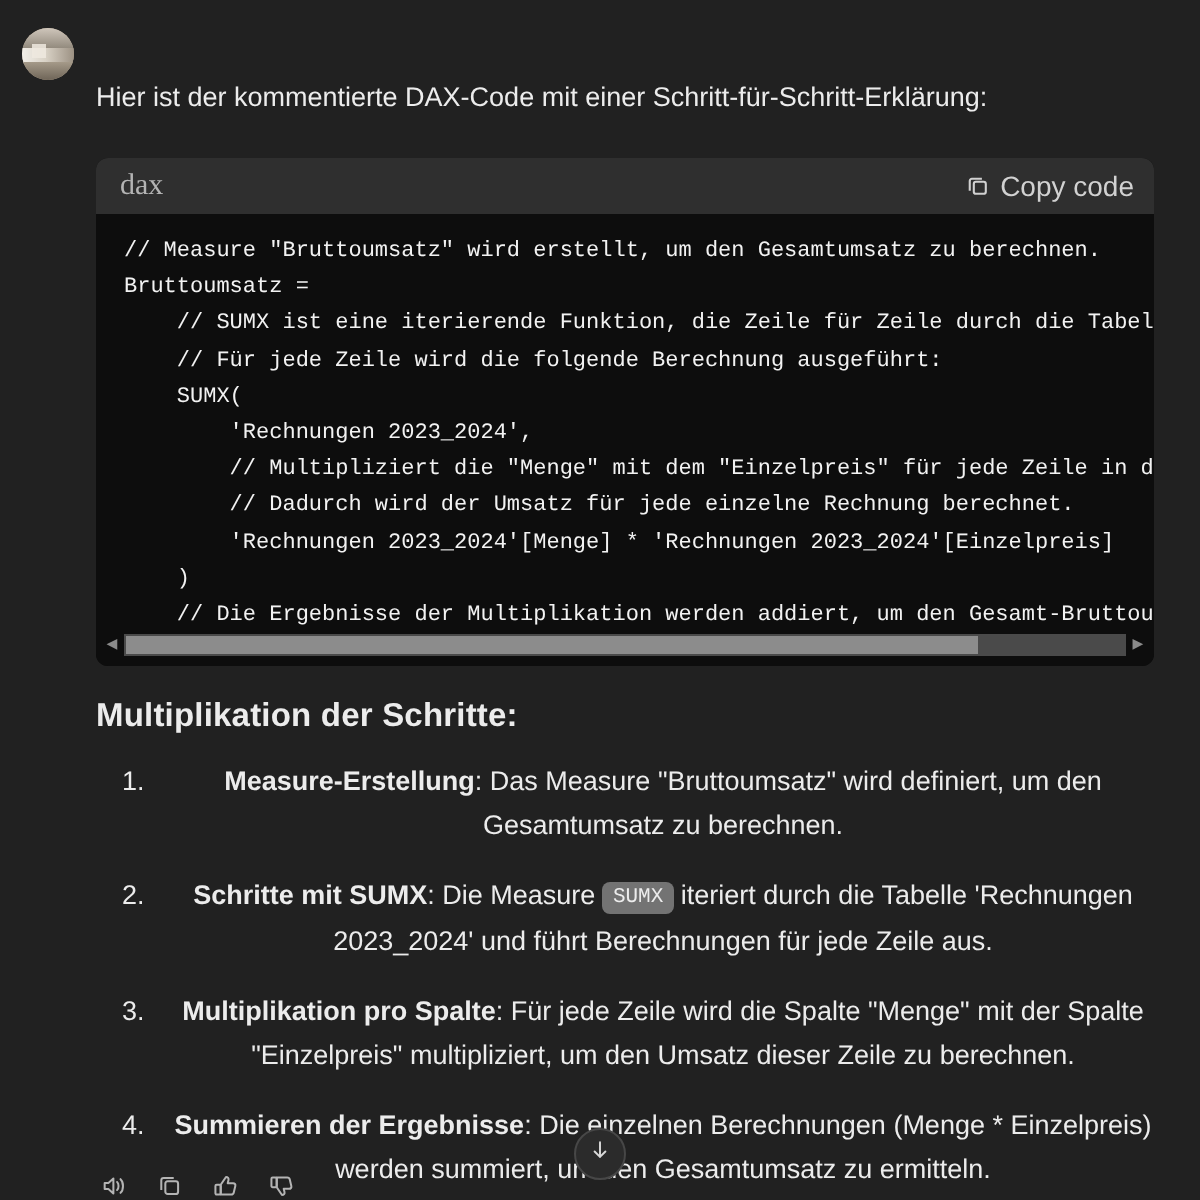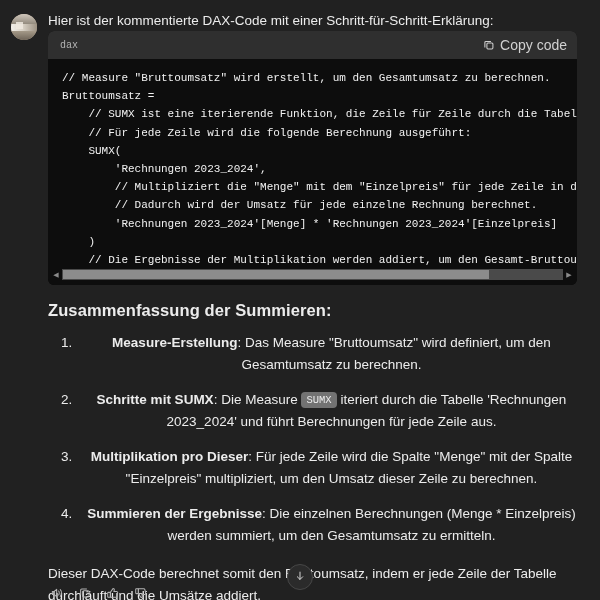--- a/index.html
+++ b/index.html
@@ -60,21 +60,22 @@
   .msg-body {
     flex: 1 1 auto;
     min-width: 0;
     padding-right: 18px;
   }
 
   .intro-line {
     font-size: 13.5px;
     line-height: 21px;
     color: #ececec;
-    padding: 2px 0 0 0;
+    padding: 2px 0 20px 0;
+    margin-top: 28px;
   }
 
   
   .code-block {
     border-radius: 6px;
     overflow: hidden;
     background: #0d0d0d;
     margin-bottom: 16px;
     width: 529px;
   }
@@ -82,23 +83,23 @@
   .code-header {
     background: #2f2f2f;
     height: 28px;
     display: flex;
     align-items: center;
     justify-content: space-between;
     padding: 0 10px 0 12px;
   }
 
   .code-lang {
-    font-size: 10px;
+    font-size: 15px;
     color: #b4b4b4;
-    font-family: Liberation Mono, monospace;
+    font-family: Liberation Serif, serif;
   }
 
   .copy-code {
     display: flex;
     align-items: center;
     gap: 5px;
     font-size: 14px;
     color: #d1d1d1;
     cursor: pointer;
     user-select: none;
@@ -278,31 +279,31 @@
         <div class="hscroll">
           <div class="arrow">◀</div>
           <div class="track">
             <div class="thumb"></div>
           </div>
           <div class="arrow">▶</div>
         </div>
       </div>
     </div>
 
-    <div class="summary-heading">Zusammenfassung der Summieren:</div>
+    <div class="summary-heading">Multiplikation der Schritte:</div>
 
     <ol class="steps">
       <li>
         <b>Measure-Erstellung</b><span>: Das Measure "Bruttoumsatz" wird definiert, um den Gesamtumsatz zu berechnen.</span>
       </li>
       <li>
         <b>Schritte mit SUMX</b><span>: Die Measure </span><code class="inline-code">SUMX</code><span> iteriert durch die Tabelle 'Rechnungen 2023_2024' und führt Berechnungen für jede Zeile aus.</span>
       </li>
       <li>
-        <b>Multiplikation pro Dieser</b><span>: Für jede Zeile wird die Spalte "Menge" mit der Spalte "Einzelpreis" multipliziert, um den Umsatz dieser Zeile zu berechnen.</span>
+        <b>Multiplikation pro Spalte</b><span>: Für jede Zeile wird die Spalte "Menge" mit der Spalte "Einzelpreis" multipliziert, um den Umsatz dieser Zeile zu berechnen.</span>
       </li>
       <li>
         <b>Summieren der Ergebnisse</b><span>: Die einzelnen Berechnungen (Menge * Einzelpreis) werden summiert, um den Gesamtumsatz zu ermitteln.</span>
       </li>
     </ol>
 
     <div class="closing-par">Dieser DAX-Code berechnet somit den Bruttoumsatz, indem er jede Zeile der Tabelle durchläuft und die Umsätze addiert.</div>
 
   </div>
 </div>

